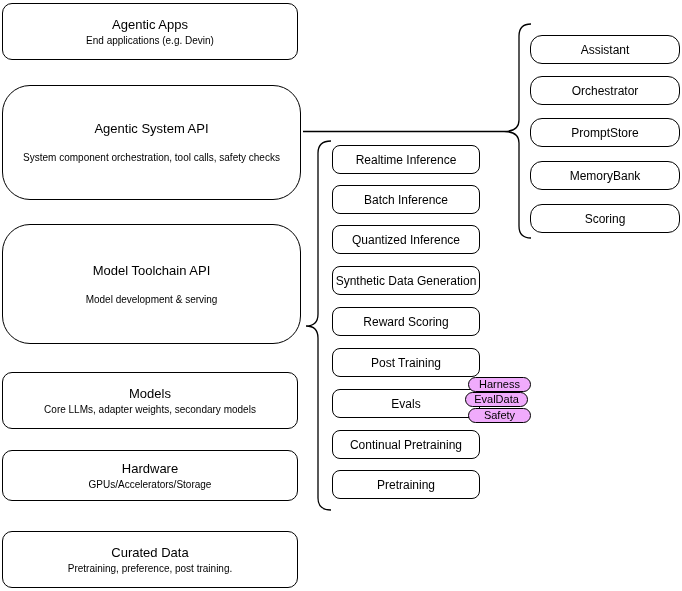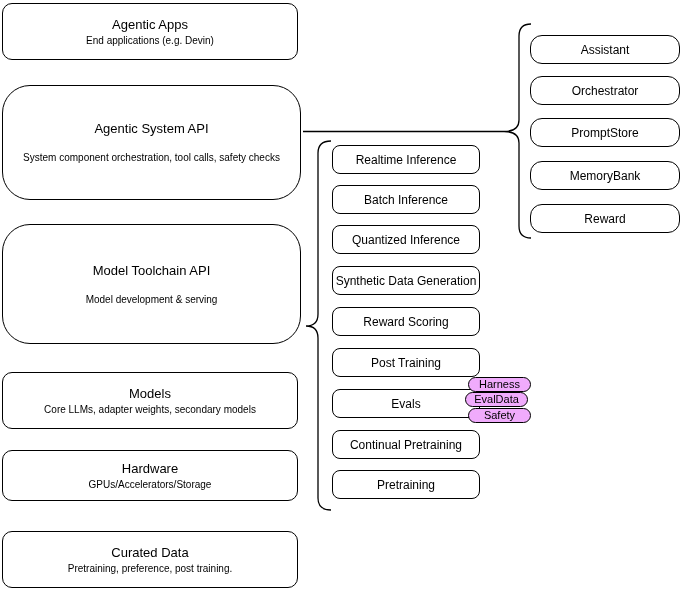--- a/index.html
+++ b/index.html
@@ -183,16 +183,16 @@
   <div class="rnode" style="top:76px;">
     <span>Orchestrator</span>
   </div>
   <div class="rnode" style="top:118px;">
     <span>PromptStore</span>
   </div>
   <div class="rnode" style="top:161px;">
     <span>MemoryBank</span>
   </div>
   <div class="rnode" style="top:204px;">
-    <span>Reward</span>
+    <span>Scoring</span>
   </div>
 
 </div>
 
 </body></html>

